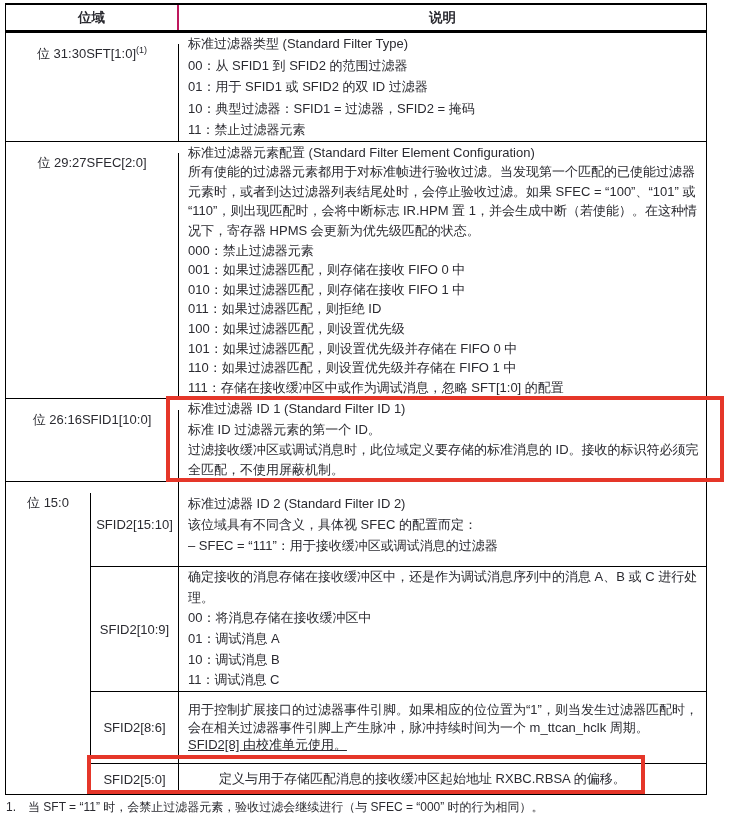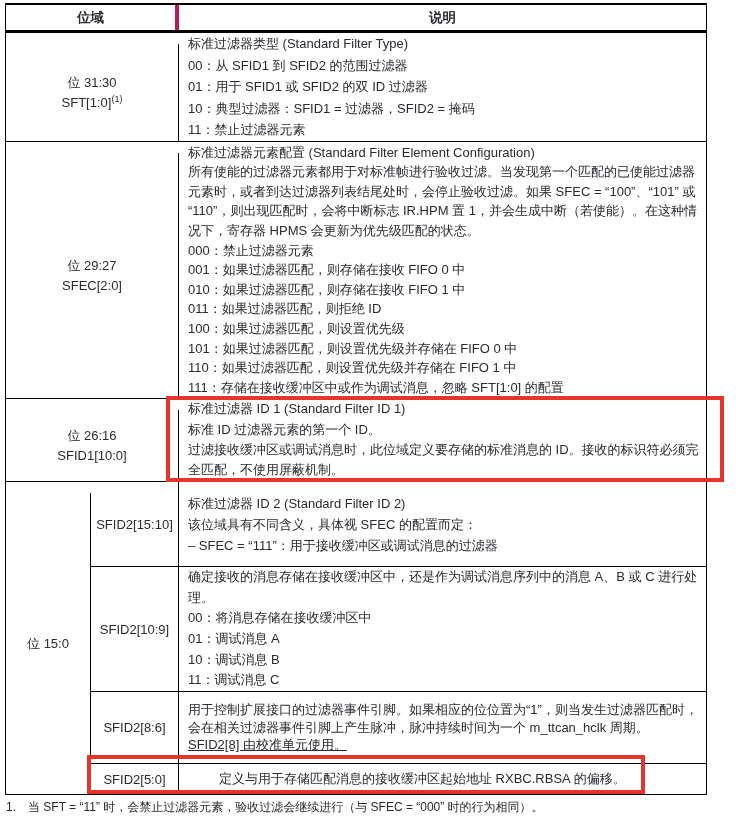--- a/index.html
+++ b/index.html
@@ -13,29 +13,29 @@
 
   .reg-table {
     position:absolute; left:5px; top:3px; width:702px;
     border:1.5px solid #000; border-top-width:2.5px;
     background:#fff;
   }
 
   .trow { display:flex; width:100%; }
   .thead { height:28px; border-bottom:3px solid #000; }
   .hcell { display:flex; align-items:center; justify-content:center; font-weight:bold; font-size:13.5px; }
-  .hcell.bit { width:173px; border-right:4px solid #be185d; }
+  .hcell.bit { width:173px; border-right:2px solid #be185d; }
   .hcell.desc { flex:1; }
 
   .body-row { border-bottom:1px solid #000; }
   .body-row.last { border-bottom:none; }
 
   .bit-cell {
     width:173px; border-right:1px solid #000;
-    display:flex; flex-direction:column; align-items:center; justify-content:center;
+    display:flex; flex-direction:row; justify-content:center;
     font-size:13px; line-height:20px; text-align:center;margin-top:11px;
   }
   .desc-cell {
     flex:1; display:flex; flex-direction:column; justify-content:center;
     padding:0 5px 0 9px; font-size:13px;
   }
   .dline { width:100%; }
   .fn-ref { font-size:9px; vertical-align:super; line-height:0; }
 
   .h-r1 { height:109px; } .h-r1 .dline { line-height:21.5px; }

